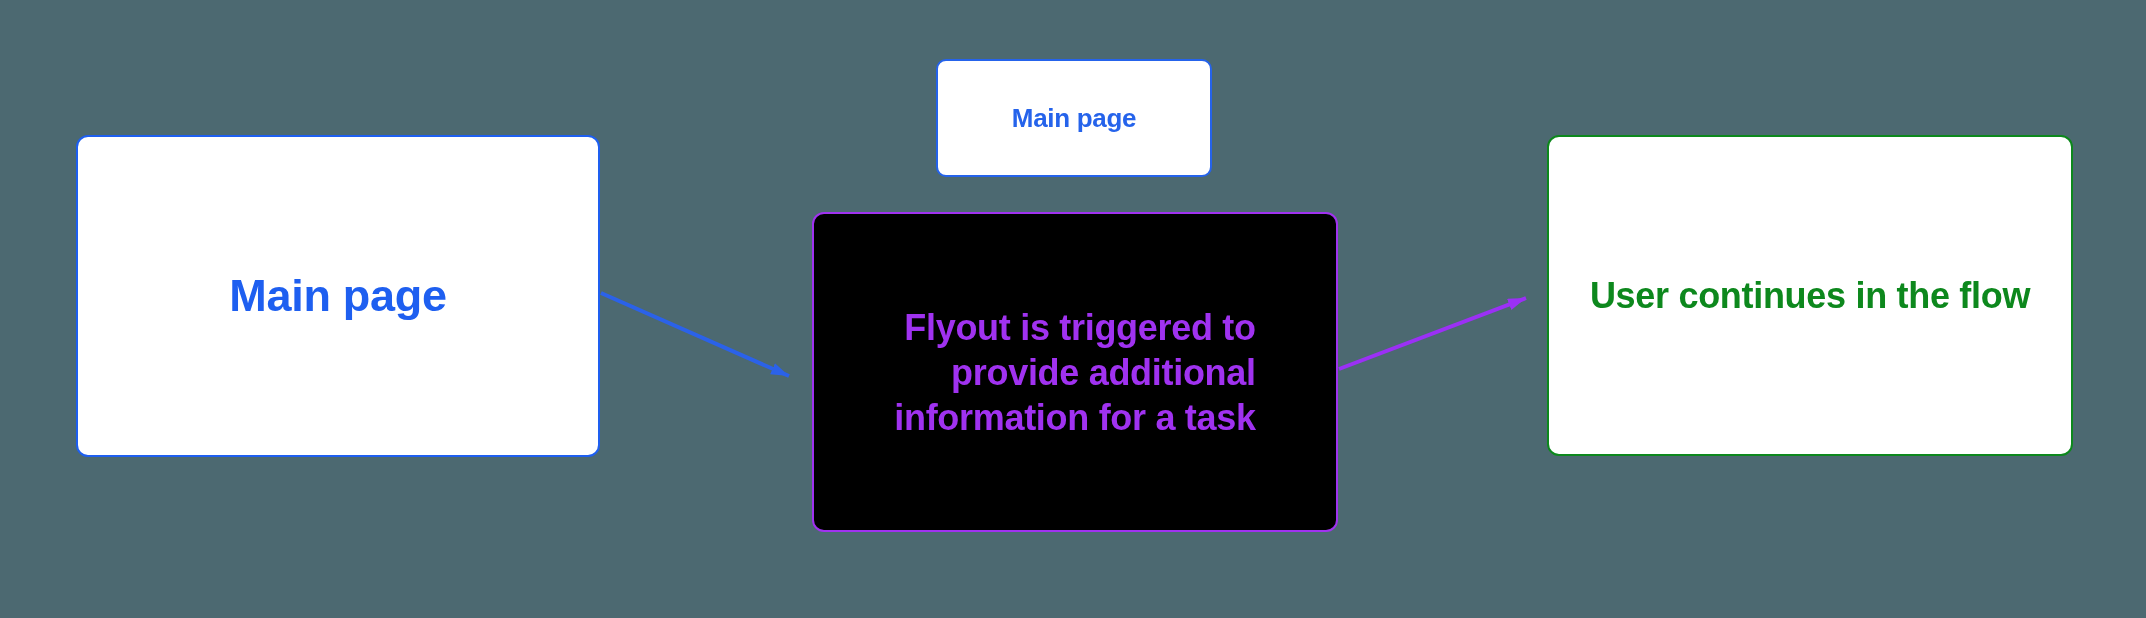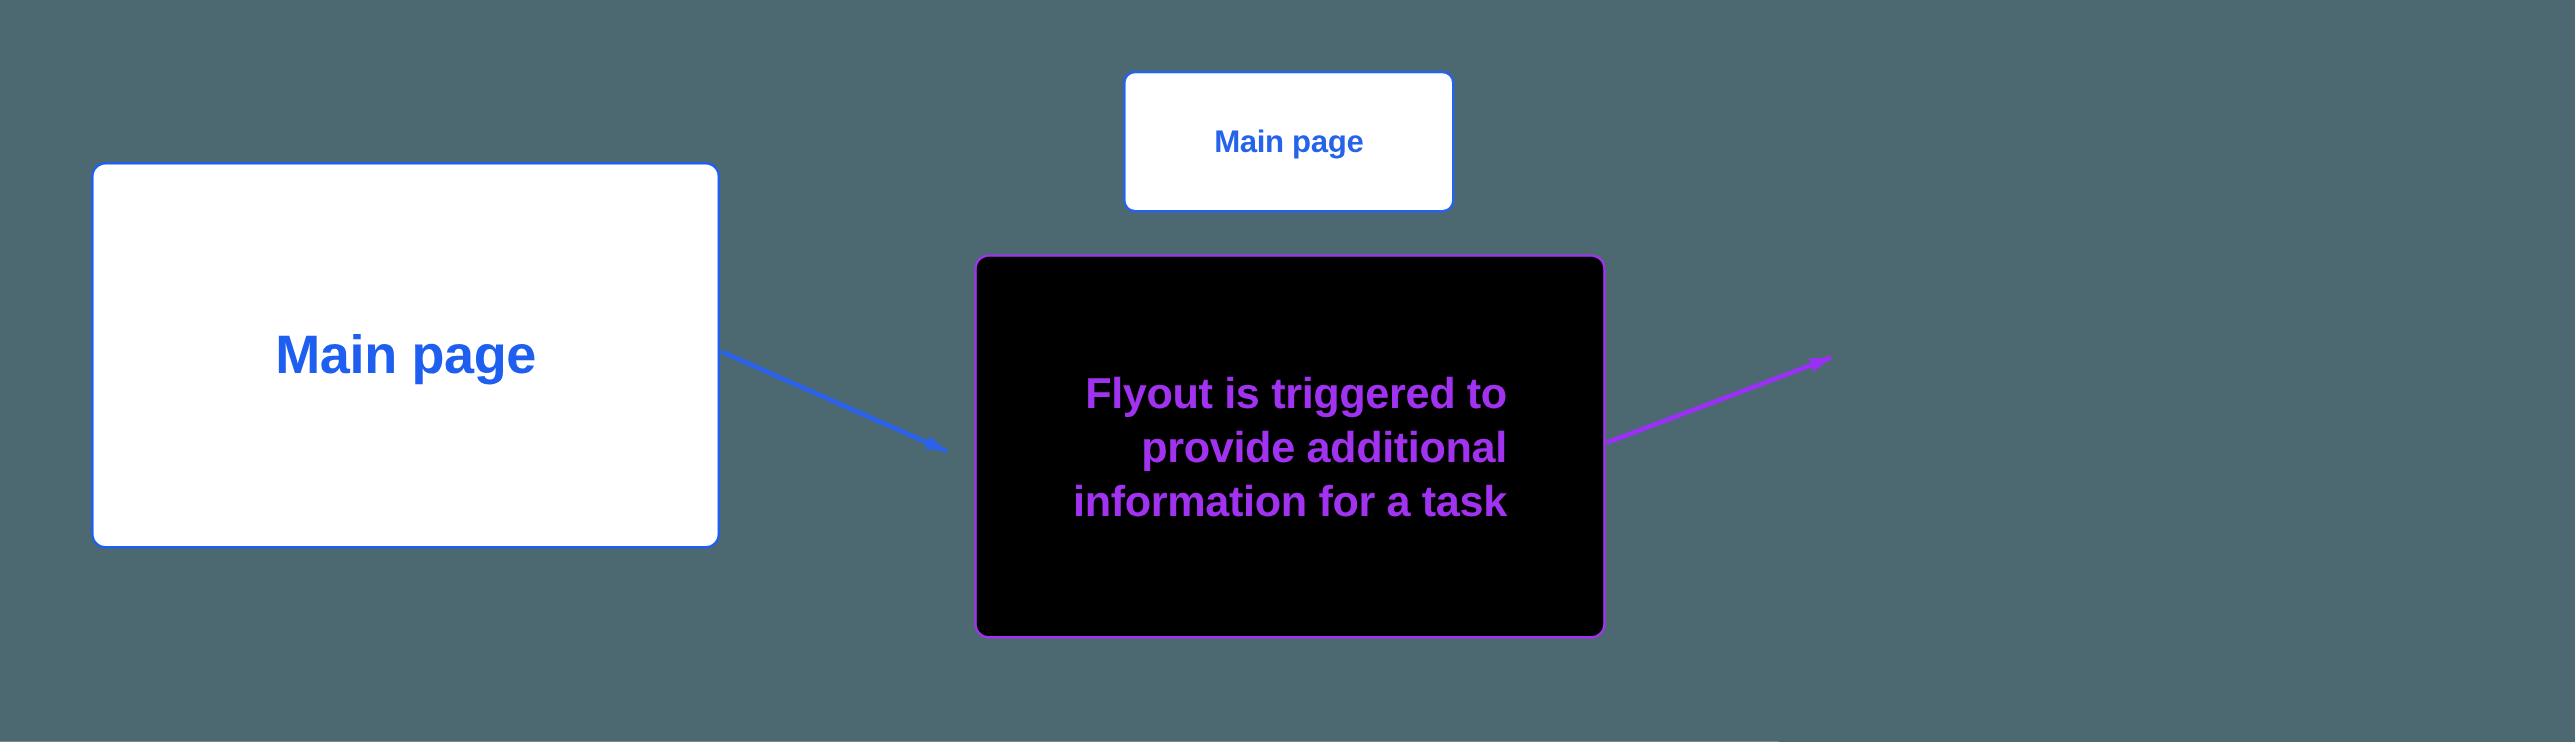--- a/index.html
+++ b/index.html
@@ -117,14 +117,17 @@
   <div class="node node-main-small" style="border-color: rgb(37, 99, 235); background-color: rgb(255, 255, 255);">
     <span class="node-label" style="color: rgb(37, 99, 235);">Main page</span>
   </div>
 
   <div class="node node-flyout" style="border-color: rgb(160, 50, 240); background-color: #000000;">
     <span class="node-label" style="color: rgb(160, 50, 240);">Flyout is triggered to
 provide additional
 information for a task</span>
   </div>
 
+  <div class="node node-user-flow" style="border-color: rgb(13, 136, 29); background-color: rgb(255, 255, 255);">
+    <span class="node-label" style="color: rgb(13, 136, 29);">User continues in the flow</span>
+  </div>
 
 </div>
 
 </body></html>

